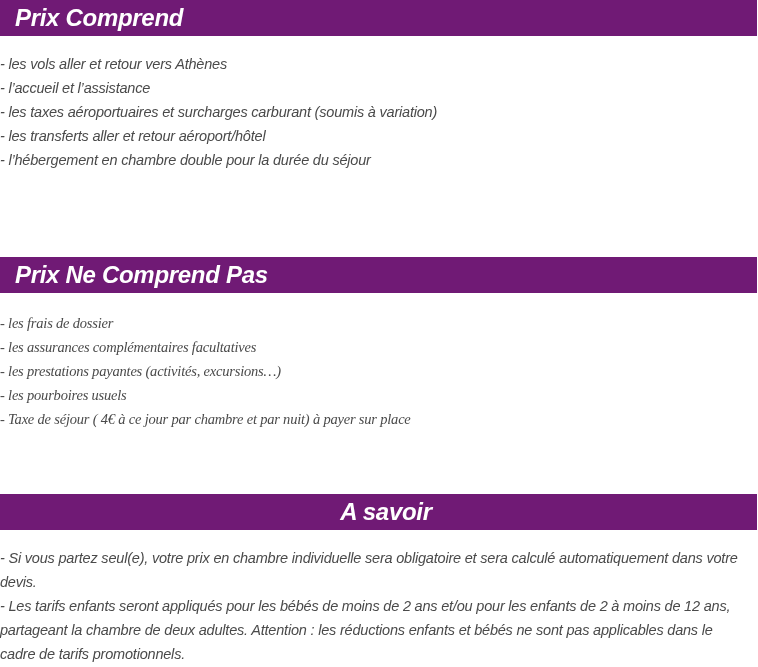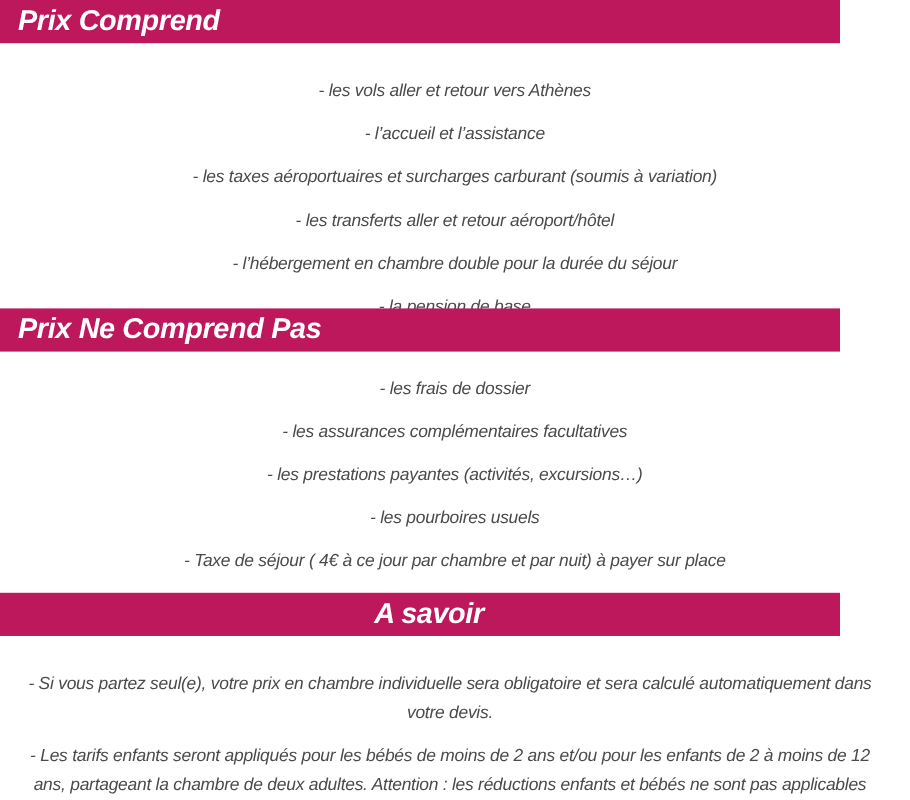--- a/index.html
+++ b/index.html
@@ -10,23 +10,23 @@
     body {
       width: 758px;
       height: 667px;
       overflow: hidden;
       position: relative;
       font-family: "Liberation Sans", "DejaVu Sans", sans-serif;
     }
     .section-header {
       position: absolute;
       left: 0;
-      width: 700px;
+      width: 757px;
       height: 36px;
-      background: #be185d;
+      background: #701a75;
       color: #ffffff;
       font-style: italic;
       font-weight: bold;
       font-size: 24px;
       line-height: 36px;
       box-sizing: border-box;
       padding-left: 15px;
       letter-spacing: -0.3px;
     }
     .section-list {
@@ -36,48 +36,46 @@
       margin: 0;
       padding: 0;
       list-style: none;
       color: #4a4a4a;
       font-style: italic;
       font-size: 14.5px;
       line-height: 24px;
       letter-spacing: -0.2px;
     }
     .section-list li {
-      margin: 12px;
+      margin: 0;
       padding: 0;
       white-space: nowrap;
-      text-align: center;
     }
     .section-list.wrap li {
       white-space: normal;
     }
     #h1 { top: 0; }
     #l1 { top: 52px; }
     #h2 { top: 257px; }
-    #l2 { top: 300px; }
+    #l2 { top: 311px; font-family: Liberation Serif, serif; }
     #h3 { top: 494px; text-align: center; }
     #l3 { top: 546px; width: 750px; }
   </style>
 </head>
 <body>
 
 <div id="h1" class="section-header">
   <span>Prix Comprend</span>
 </div>
 <ul id="l1" class="section-list">
   <li>- les vols aller et retour vers Athènes</li>
   <li>- l’accueil et l’assistance</li>
   <li>- les taxes aéroportuaires et surcharges carburant (soumis à variation)</li>
   <li>- les transferts aller et retour aéroport/hôtel</li>
   <li>- l’hébergement en chambre double pour la durée du séjour</li>
-  <li>- la pension de base</li>
 </ul>
 
 <div id="h2" class="section-header">
   <span>Prix Ne Comprend Pas</span>
 </div>
 <ul id="l2" class="section-list">
   <li>- les frais de dossier</li>
   <li>- les assurances complémentaires facultatives</li>
   <li>- les prestations payantes (activités, excursions…)</li>
   <li>- les pourboires usuels</li>

